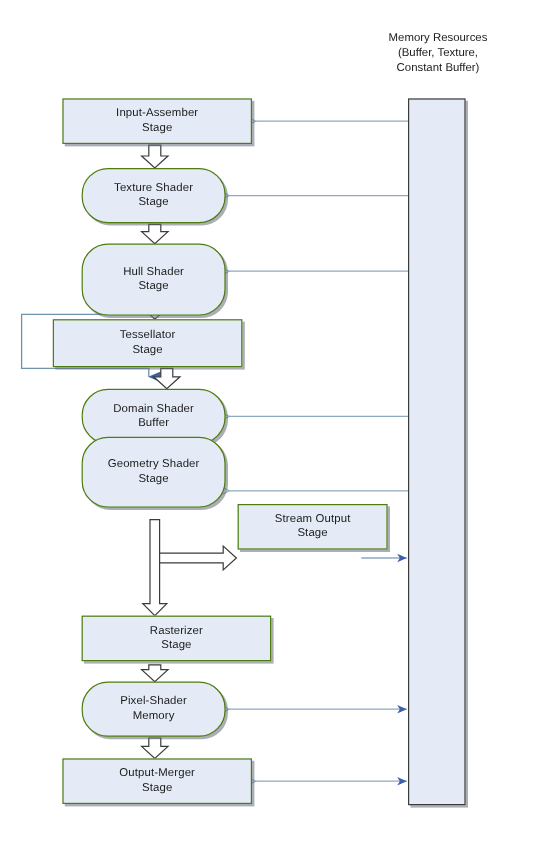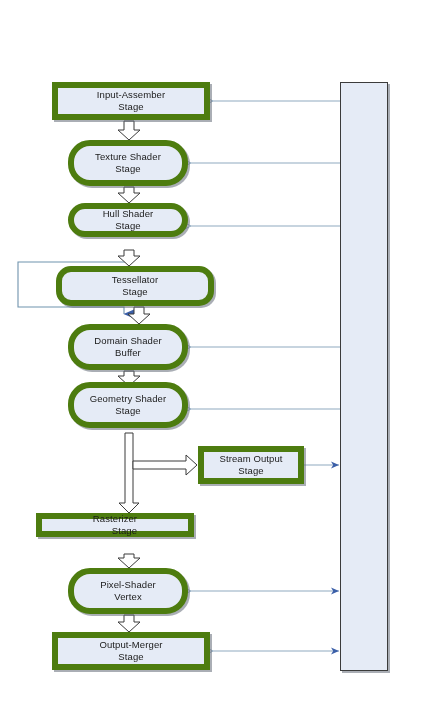--- a/index.html
+++ b/index.html
@@ -25,21 +25,21 @@
     position: absolute;
     left: 0; top: 0;
     width: 446px;
     height: 713px;
     overflow: visible;
   }
   .stage-box {
     position: absolute;
     box-sizing: border-box;
     background: #e5ebf6;
-    border: 6px solid #4d7c0f;
+    border: 1px solid #4d7c0f;
     box-shadow: 2px 2px 0 0 rgba(100,108,120,0.55);
     display: flex;
     align-items: center;
     justify-content: center;
     text-align: center;
     font-size: 9.5px;
     line-height: 12.5px;
     color: #1a1a1a;
     letter-spacing: 0.1px;
   }
@@ -122,66 +122,69 @@
       <path d="M125,433 L133,433 L133,503 L139,503 L129,513 L119,503 L125,503 Z"></path>
 
       <path d="M133,461 L186,461 L186,455 L197,465 L186,475 L186,469 L133,469 Z"></path>
 
       <path d="M124,554 L134,554 L134,558 L140,558 L129,568 L118,558 L124,558 Z"></path>
 
       <path d="M124,615 L134,615 L134,622 L140,622 L129,632 L118,622 L124,622 Z"></path>
     </g>
   </svg>
 
+  <div id="memory-caption" style="left:295px; top:26px; width:140px;">Memory Resources
+(Buffer, Texture,
+Constant Buffer)</div>
 
   <div id="memory-box" style="left:340px; top:82px; width:48px; height:589px;"></div>
 
   <div class="stage-box" style="left:52px; top:82px; width:158px; height:38px;">
     <span class="lbl">Input-Assember
 Stage</span>
   </div>
 
   <div class="stage-box rounded" style="left:68px; top:140px; width:120px; height:46px;">
     <span class="lbl">Texture Shader
 Stage</span>
   </div>
 
-  <div class="stage-box rounded" style="left:68px; top:203px; width:120px; height:34px;">
+  <div class="stage-box rounded" style="left:68px; top:203px; width:120px; height:60px;">
     <span class="lbl">Hull Shader
 Stage</span>
   </div>
 
-  <div class="stage-box" style="left:56px; top:266px; width:158px; height:40px;border-radius:15px;">
+  <div class="stage-box" style="left:44px; top:266px; width:158px; height:40px;">
     <span class="lbl">Tessellator
 Stage</span>
   </div>
 
   <div class="stage-box rounded" style="left:68px; top:324px; width:120px; height:46px;">
     <span class="lbl">Domain Shader
 Buffer</span>
   </div>
 
-  <div class="stage-box rounded" style="left:68px; top:382px; width:120px; height:46px;">
+  <div class="stage-box rounded" style="left:68px; top:364px; width:120px; height:59px;">
     <span class="lbl">Geometry Shader
 Stage</span>
   </div>
 
-  <div class="stage-box" style="left:198px; top:446px; width:106px; height:38px;">
+  <div class="stage-box" style="left:198px; top:420px; width:125px; height:38px;">
     <span class="lbl">Stream Output
 Stage</span>
   </div>
 
-  <div class="stage-box" style="left:36px; top:513px; width:158px; height:24px;text-align:right;">
+  <div class="stage-box" style="left:68px; top:513px; width:158px; height:38px;">
     <span class="lbl">Rasterizer
 Stage</span>
   </div>
 
   <div class="stage-box rounded" style="left:68px; top:568px; width:120px; height:46px;">
     <span class="lbl">Pixel-Shader
-Vertex</span>
+Memory</span>
   </div>
 
   <div class="stage-box" style="left:52px; top:632px; width:158px; height:38px;text-align:center;">
     <span class="lbl">Output-Merger
 Stage</span>
   </div>
 
 </div>
 
 </body></html>

